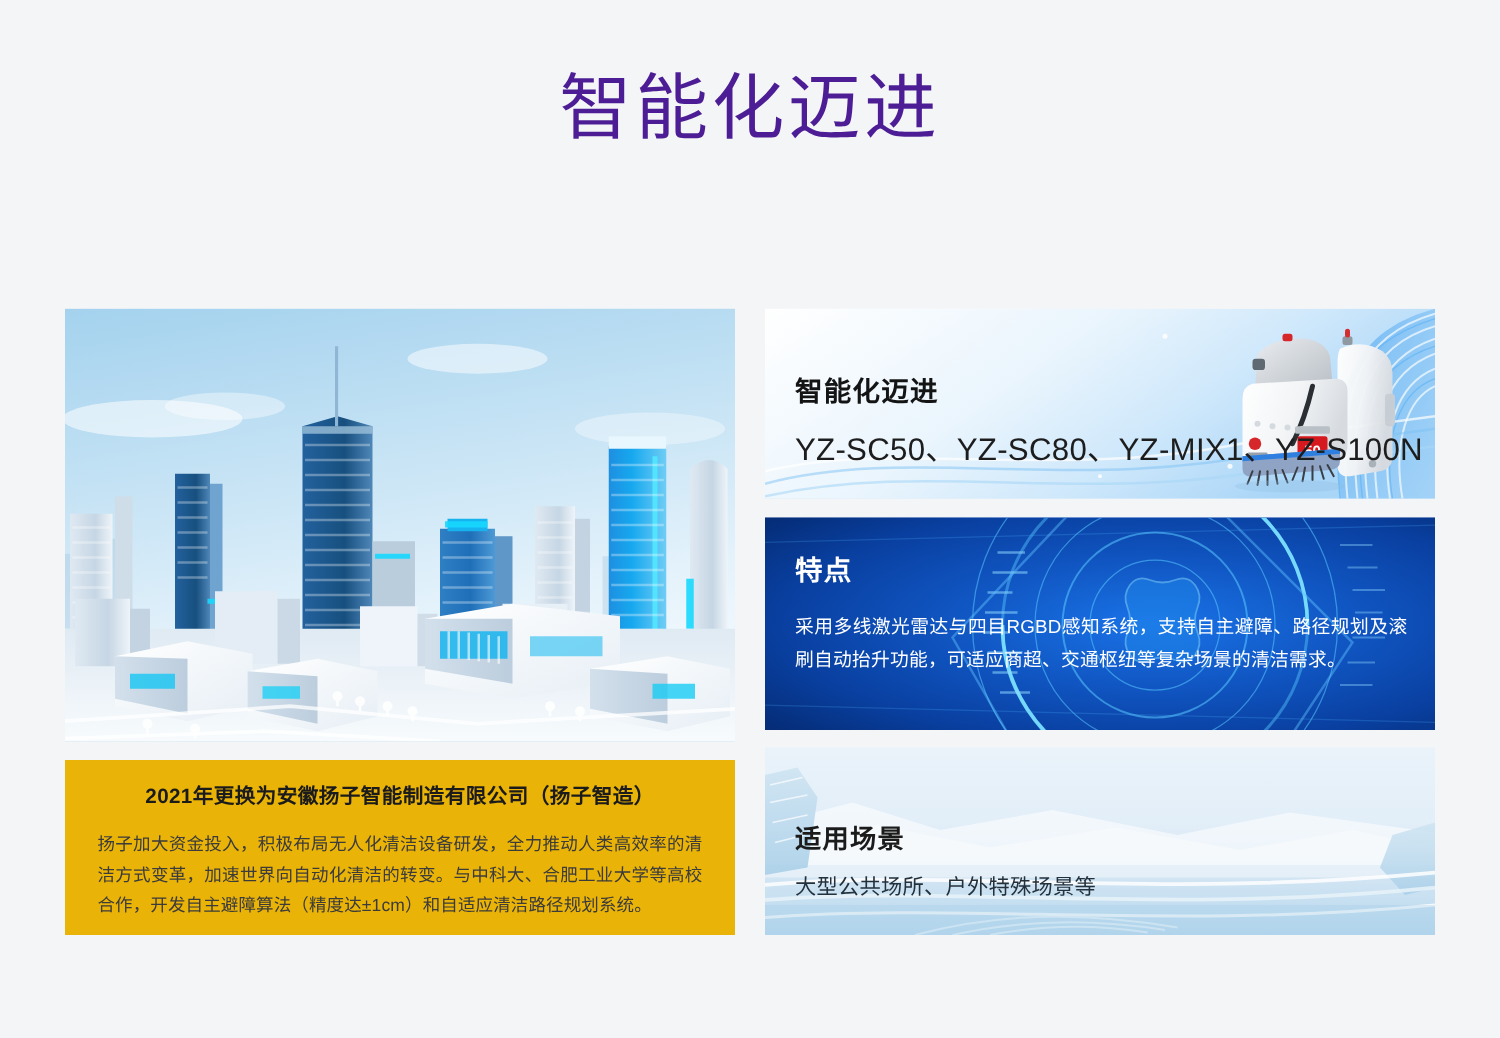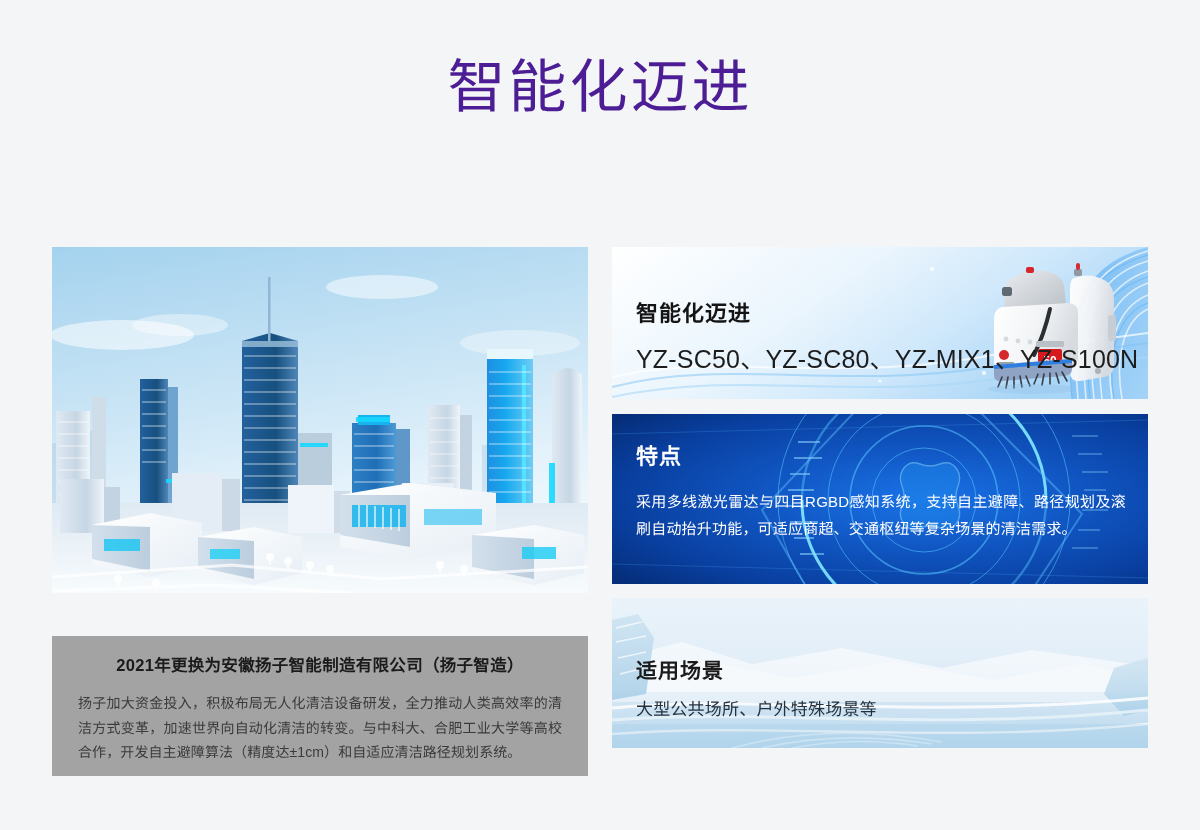--- a/index.html
+++ b/index.html
@@ -52,24 +52,24 @@
     width: 536px;
     height: 346px;
     overflow: hidden;
     background: #bfe0f2;
   }
   .city-svg { display: block; width: 536px; height: 346px; }
 
   .info-card {
     position: absolute;
     left: 52px;
-    top: 636px;
+    top: 608px;
     width: 536px;
     height: 140px;
-    background: #a3a3a3;
+    background: #eab308;
     padding: 18px 26px 16px 26px;
   }
   .info-title {
     text-align: center;
     font-size: 16.5px;
     font-weight: 700;
     color: #1b1b1b;
     letter-spacing: 0.3px;
     line-height: 1.4;
     margin-bottom: 14px;

